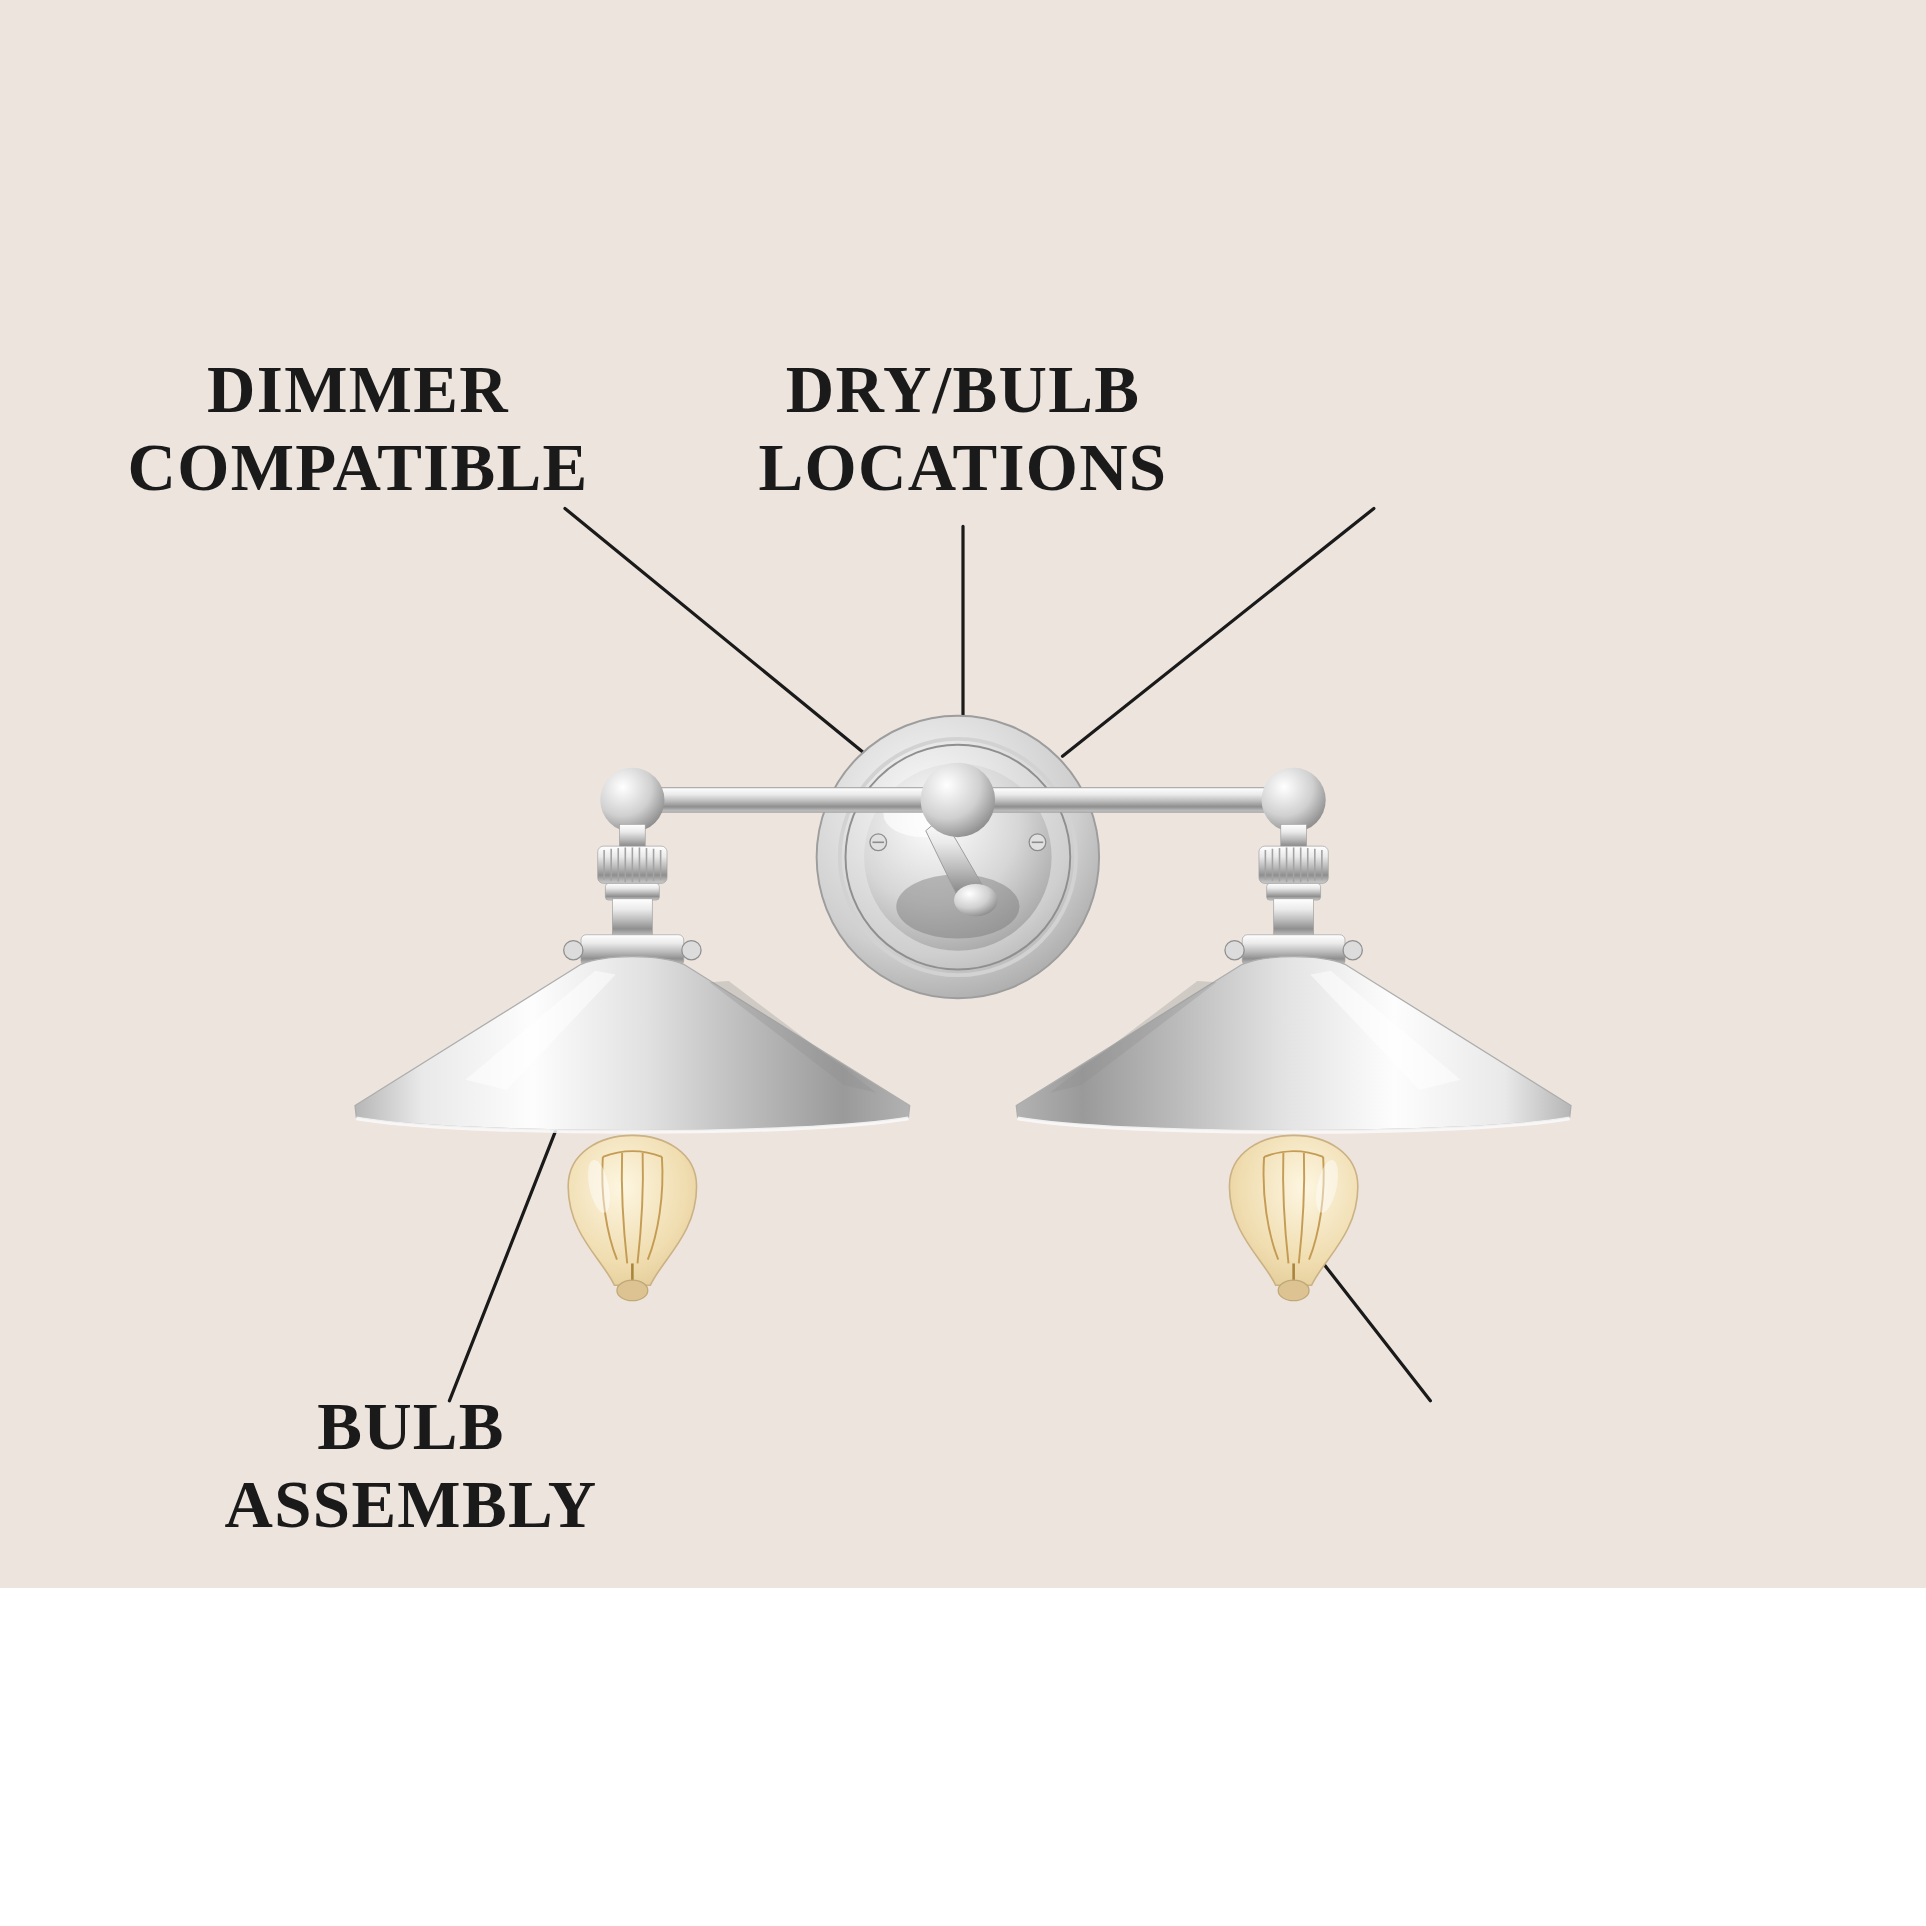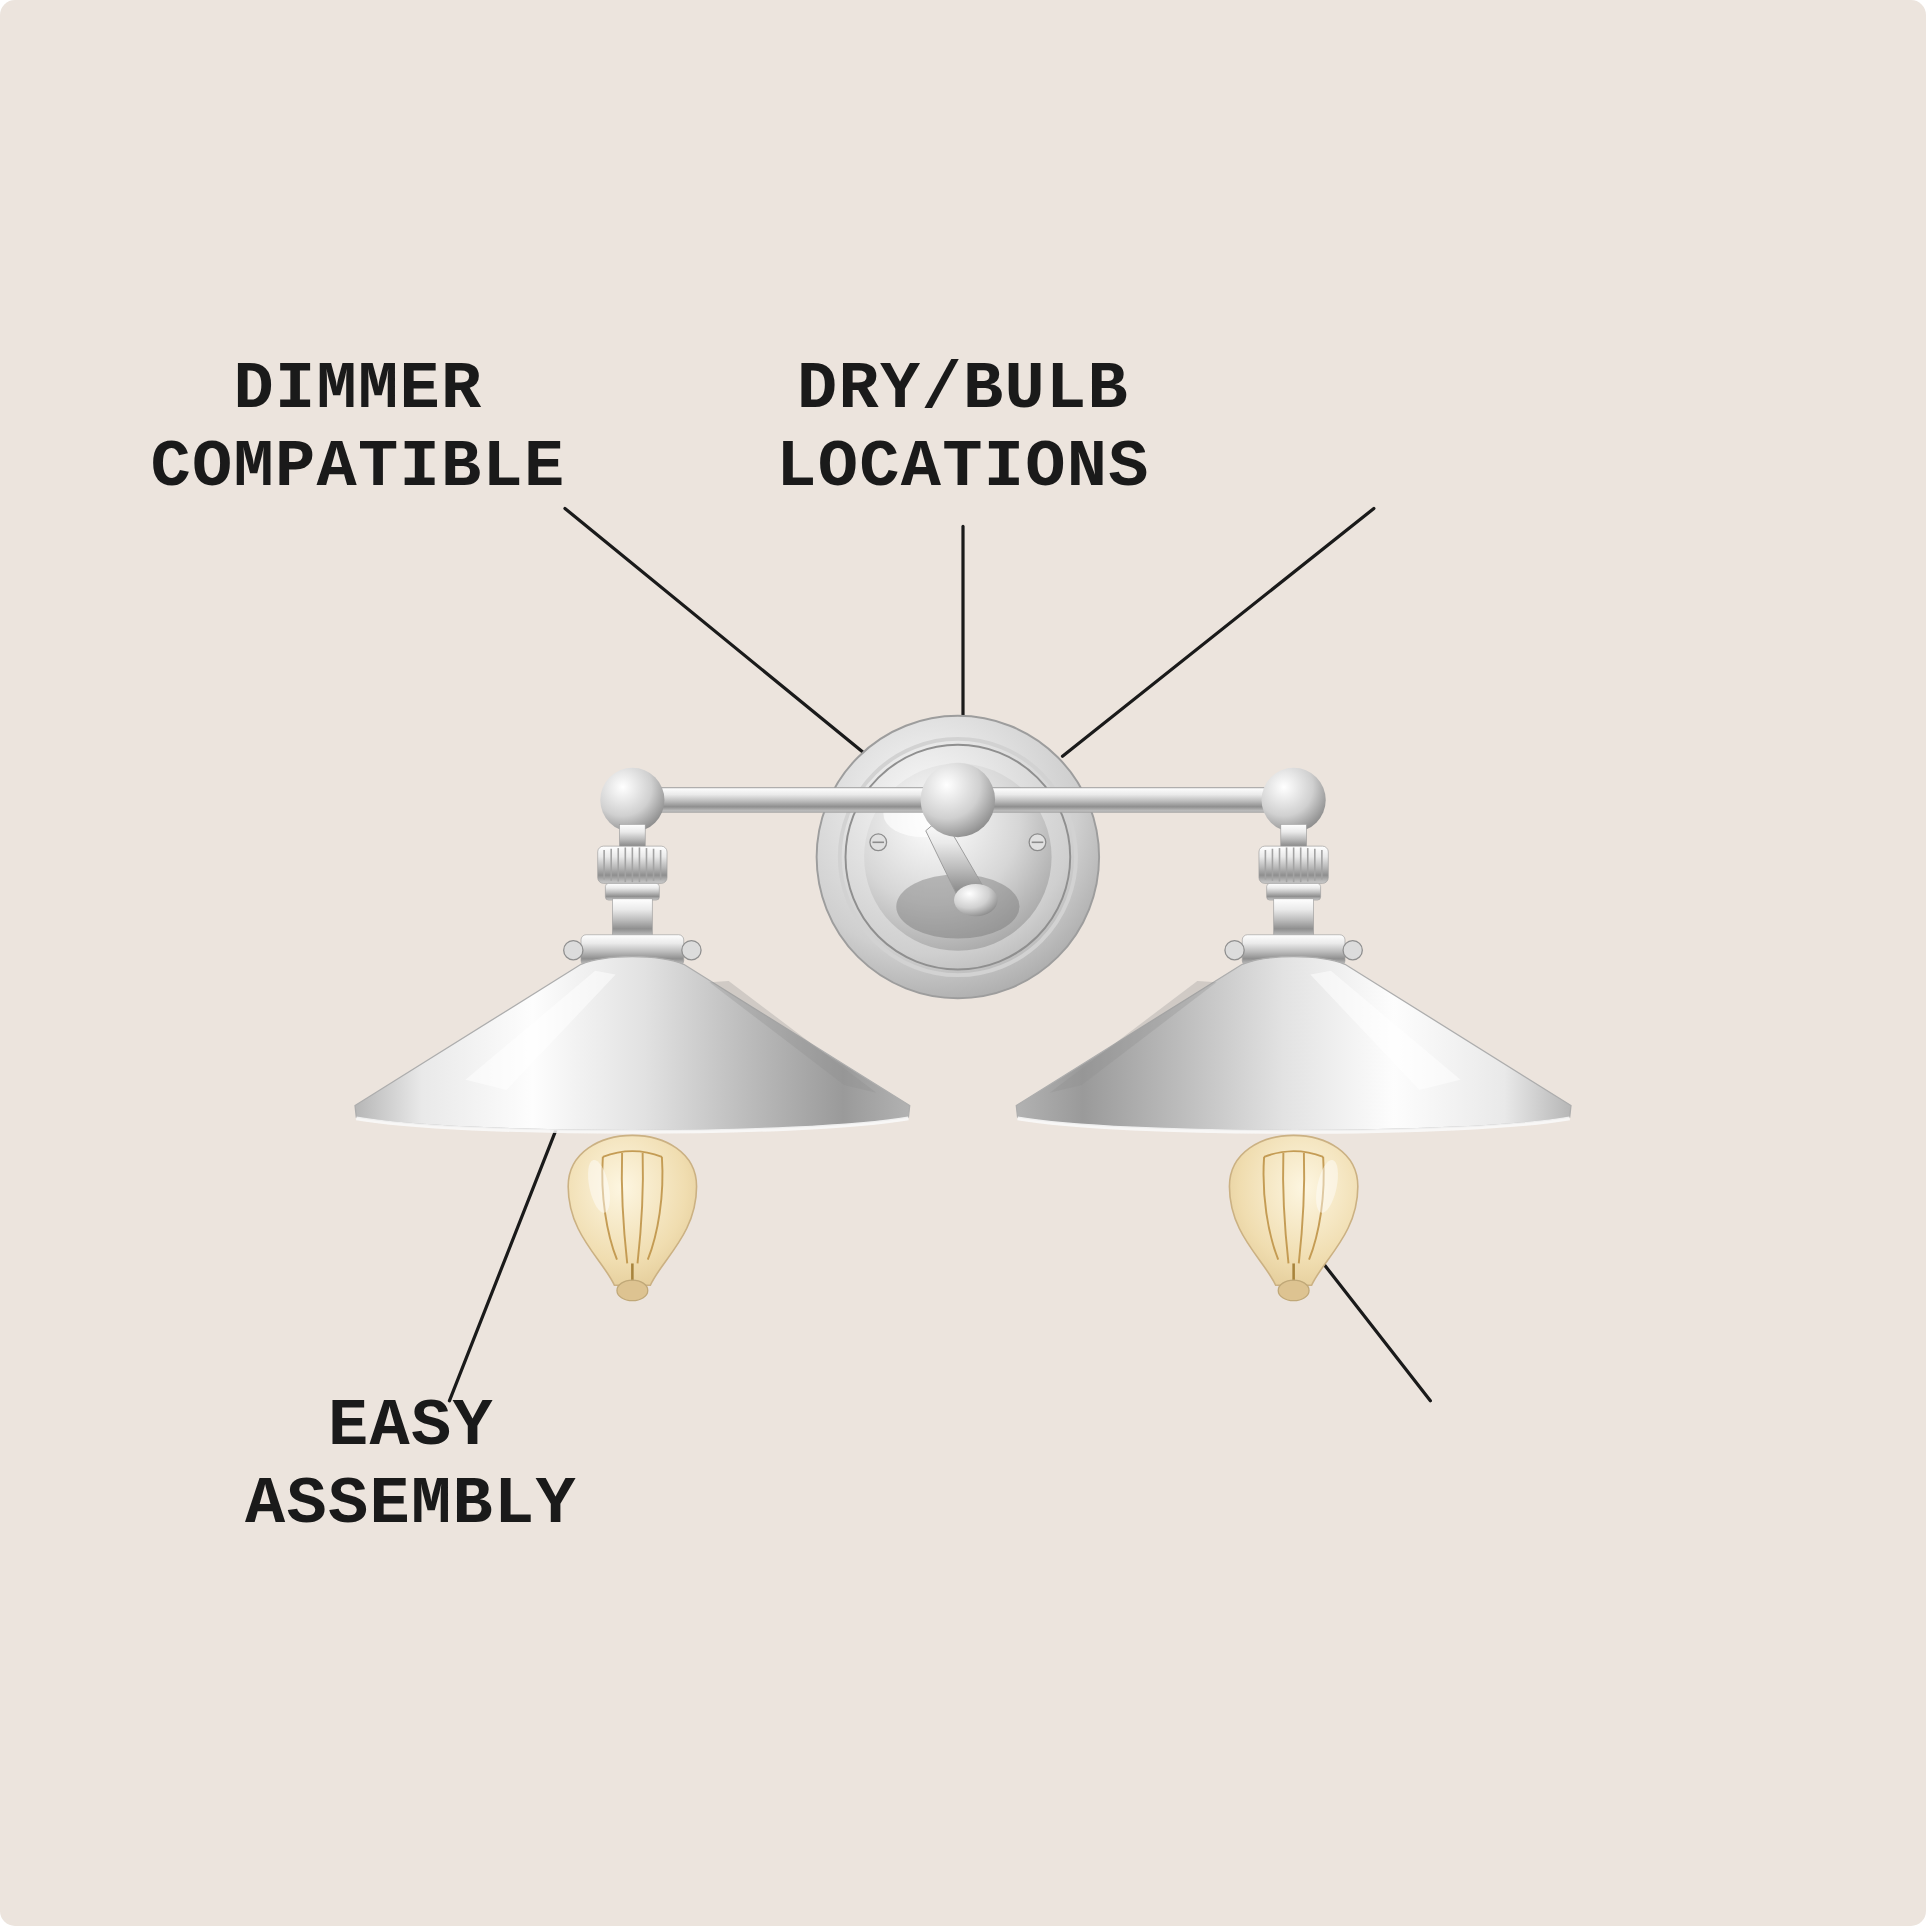--- a/index.html
+++ b/index.html
@@ -2,25 +2,24 @@
 <html style="--background: #ece4dd; --label-text: #1a1a1a; --callout-line: #1a1a1a; --chrome-highlight: #ffffff; --chrome-shadow: #8f8f8f; --bulb-glass: #f0ddb0;font-size:10.3px"><head>
 <meta charset="utf-8">
 <style>
   html, body {
     margin: 0;
     padding: 0;
   }
   .canvas {
     position: relative;
     width: 1926px;
-    height: 1926px;
+    height: 1588px;
     background: var(--background, #ece4dd);
     overflow: hidden;
-    font-family: Liberation Mono, monospace;
-    border-radius: 15px;
+    font-family: Liberation Serif, serif;
   }
   .fixture-svg {
     position: absolute;
     left: 0;
     top: 0;
     width: 1926px;
     height: 1926px;
   }
   .label {
     position: absolute;
@@ -160,18 +159,18 @@
     <use href="#lampDef" transform="translate(2015,0) scale(-1,1)"></use>
   </svg>
 
   <div class="label" id="lbl-dimmer">DIMMER
 COMPATIBLE</div>
 
   <div class="label" id="lbl-locations">DRY/BULB
 LOCATIONS</div>
 
 
-  <div class="label" id="lbl-assembly">EASY
+  <div class="label" id="lbl-assembly">BULB
 ASSEMBLY</div>
 
 
 </div>
 
 
 </body></html>

